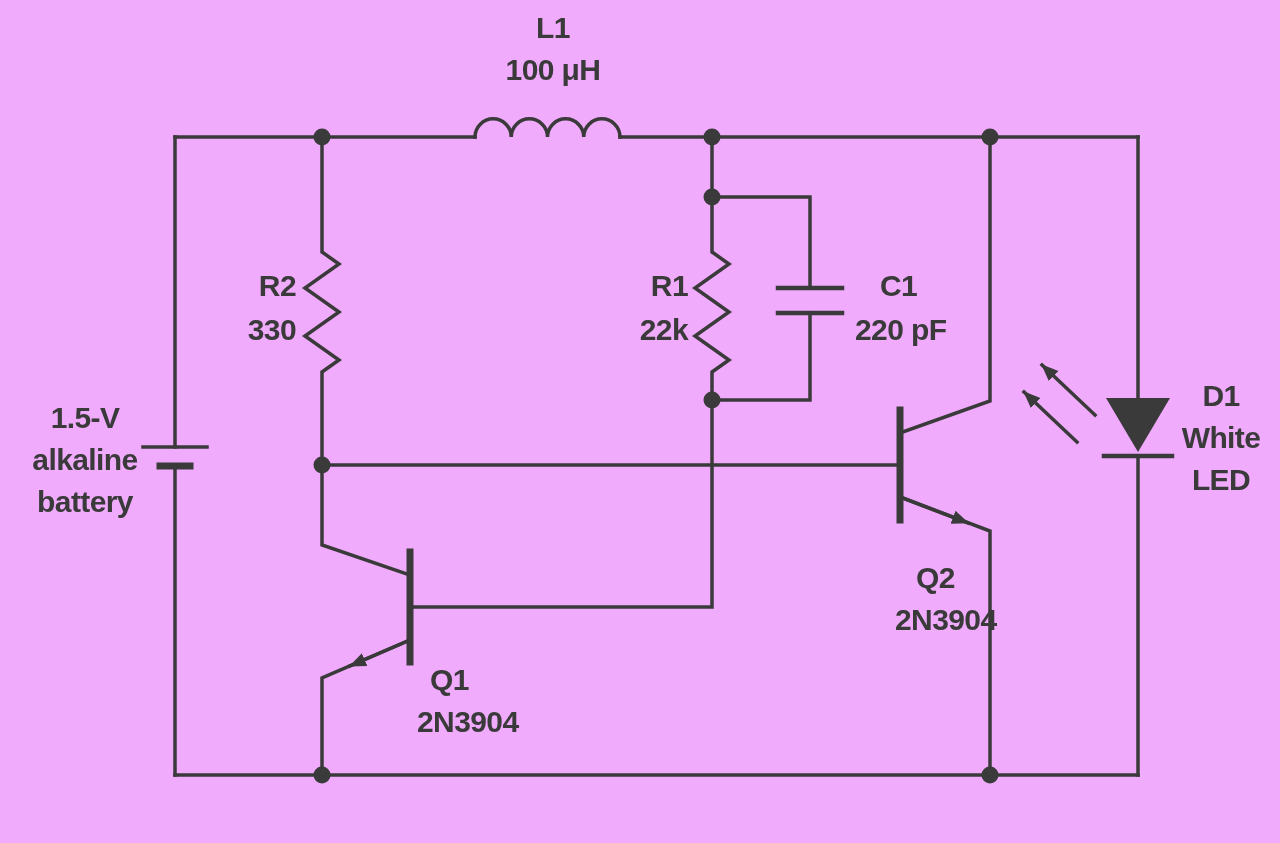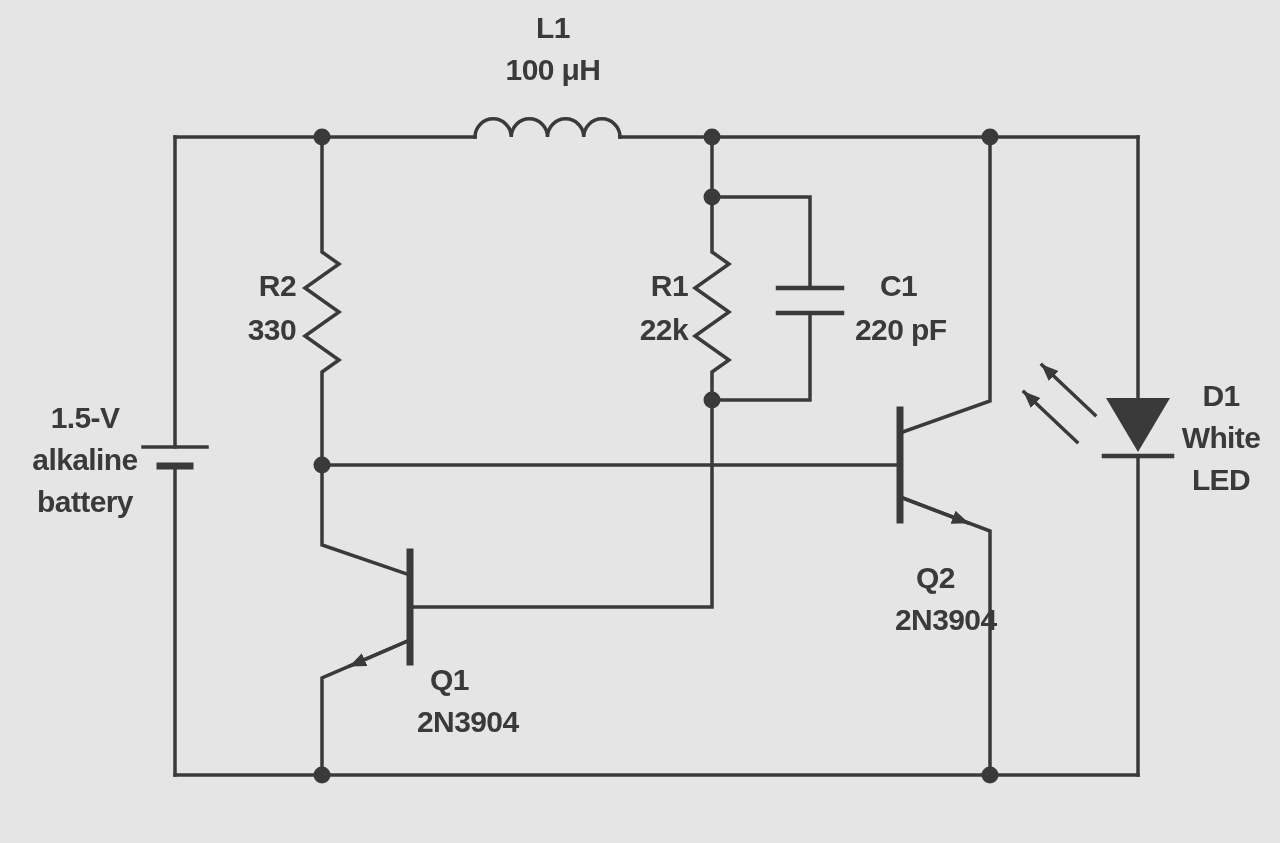--- a/index.html
+++ b/index.html
@@ -1,19 +1,19 @@
 <!DOCTYPE html>
 <html><head>
 <meta charset="utf-8">
 <style>
   html,body{margin:0;padding:0;background:#ffffff;}
   .canvas{
     position:relative;
     width:1280px;height:843px;
-    background:#e5e5e5;
+    background:#f0abfc;
     overflow:hidden;
     font-family:"Liberation Sans",sans-serif;
   }
   svg{position:absolute;inset:0;}
   .w{fill:none;stroke:#3a3a3a;stroke-width:3.5;stroke-linecap:square;stroke-linejoin:miter;}
   .thick{stroke-width:7;}
   .plate{stroke-width:4.5;}
   .dot{fill:#3a3a3a;stroke:none;}
   .solid{fill:#3a3a3a;stroke:none;}
   text{

